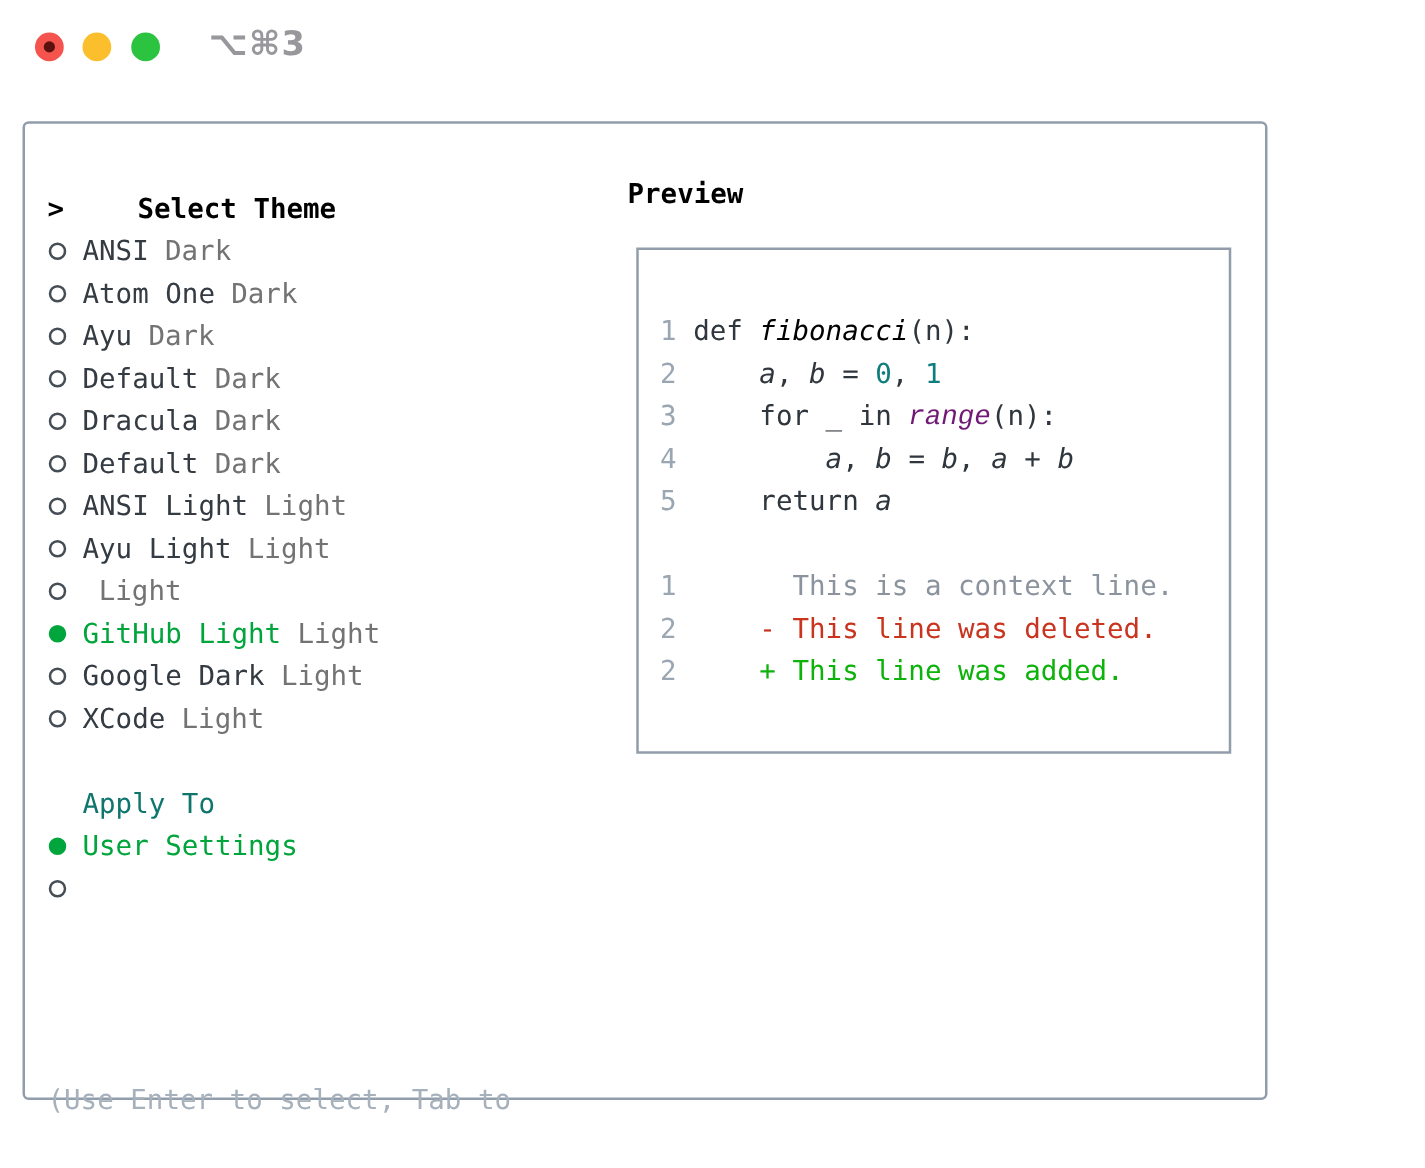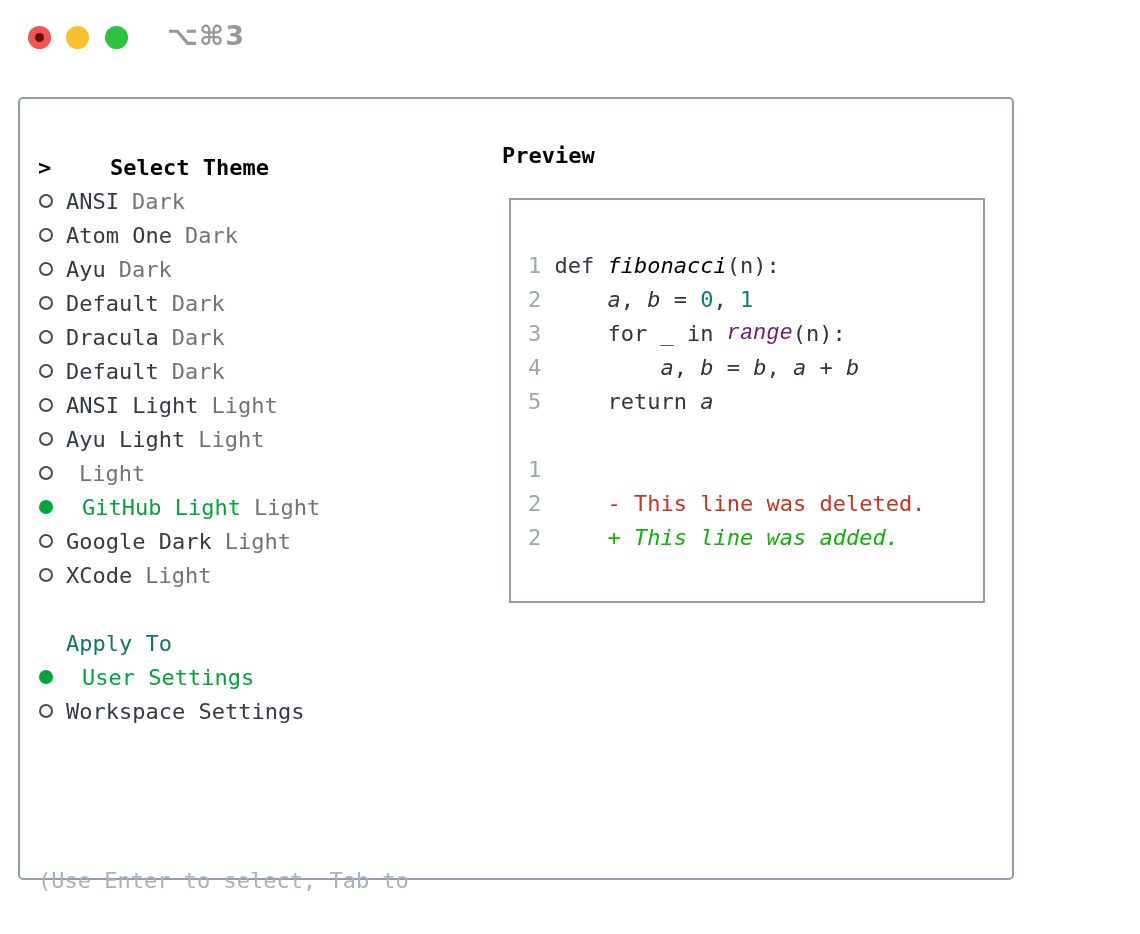--- a/index.html
+++ b/index.html
@@ -27,39 +27,39 @@
   .left-col { position:absolute; left:18px; top:51px; }
   .row { display:flex; align-items:center; height:34px; font-size:22px; white-space:pre; }
   .hdr-prefix { display:inline-block; width:28px; font-weight:bold; color:#000; }
   .hdr-text { font-weight:bold; color:#000;margin-left:44px; }
   .indent { display:inline-block; width:28px; }
   .apply-label { color:#0f766e; }
   .bullet { width:14px; height:14px; border-radius:50%; border:2px solid #454d55;
             margin-left:1px; margin-right:13px; flex:0 0 auto; }
   .bullet.selected { background:#00a53c; border-color:#00a53c; }
   .name { color:#343b42; }
-  .name.sel { color:#00a53c;margin-left:16px; }
+  .name.sel { color:#00a53c; }
   .variant { color:#737373; margin-left:13px; }
   .hint { color:#a7b1bb; font-size:22px; line-height:34px; white-space:pre; }
 
   
   .preview-title { position:absolute; left:482px; top:39px; height:34px; display:flex;
                    align-items:center; font-size:22px; font-weight:bold; color:#000; }
   .preview-box { position:absolute; left:489px; top:99px; width:476px; height:405px;
                  background:#fff; border:2px solid #929dab; padding:48px 0 0 17px; overflow:hidden; }
   .pline { display:flex; align-items:center; height:34px; font-size:22px; white-space:pre; }
   .gutter   { color:#9aa6b2; }
   .s-code   { color:#2f363d; }
   .s-func   { color:#000000; font-style:italic; }
   .s-var    { color:#2f363d; font-style:italic; }
   .s-num    { color:#0d7d7d; }
   .s-call   { color:#701a75; font-style:italic;font-family:Liberation Mono, monospace; }
   .s-context{ color:#8b949e; }
   .s-removed{ color:#c9341f; }
-  .s-added  { color:#0db30a;font-style:italic; }
+  .s-added  { color:#0db30a; }
 </style>
 </head>
 <body>
 
 <div class="window">
 
   <div class="titlebar">
     <span class="tl red"></span>
     <span class="tl yellow"></span>
     <span class="tl green"></span>
@@ -89,39 +89,39 @@
         </div>
 
       <div class="row"></div>
 
       <div class="row">
         <span class="indent"></span><span class="apply-label">Apply To</span>
       </div>
 
       <div id="apply-list">
           <div class="row"><span class="bullet selected"></span><span class="name sel">User Settings</span></div>
-          <div class="row"><span class="bullet"></span><span class="name">Workspace Settings</span></div>
+          <div class="row"><span class="bullet"></span></div>
         </div>
 
       <div class="row"></div>
       <div class="row"></div>
 
       <div class="hint">
         <div>(Use Enter to select, Tab to</div>
         
       </div>
     </div>
 
     <div class="preview-title">Preview</div>
     <div class="preview-box" id="preview-box">
         <div class="pline"><span class="gutter">1 </span><span class="s-code">def </span><span class="s-func">fibonacci</span><span class="s-code">(n):</span></div>
         <div class="pline"><span class="gutter">2 </span><span class="s-code">    </span><span class="s-var">a</span><span class="s-code">, </span><span class="s-var">b</span><span class="s-code"> = </span><span class="s-num">0</span><span class="s-code">, </span><span class="s-num">1</span></div>
         <div class="pline"><span class="gutter">3 </span><span class="s-code">    for _ in </span><span class="s-call">range</span><span class="s-code">(n):</span></div>
         <div class="pline"><span class="gutter">4 </span><span class="s-code">        </span><span class="s-var">a</span><span class="s-code">, </span><span class="s-var">b</span><span class="s-code"> = </span><span class="s-var">b</span><span class="s-code">, </span><span class="s-var">a</span><span class="s-code"> + </span><span class="s-var">b</span></div>
         <div class="pline"><span class="gutter">5 </span><span class="s-code">    return </span><span class="s-var">a</span></div>
         <div class="pline"><span class="gutter">  </span></div>
-        <div class="pline"><span class="gutter">1 </span></div>
+        <div class="pline"><span class="gutter">1 </span><span class="s-context">      This is a context line.</span></div>
         <div class="pline"><span class="gutter">2 </span><span class="s-code">    </span><span class="s-removed">- This line was deleted.</span></div>
         <div class="pline"><span class="gutter">2 </span><span class="s-code">    </span><span class="s-added">+ This line was added.</span></div>
       </div>
 
   </div>
 </div>
 
 </body></html>

